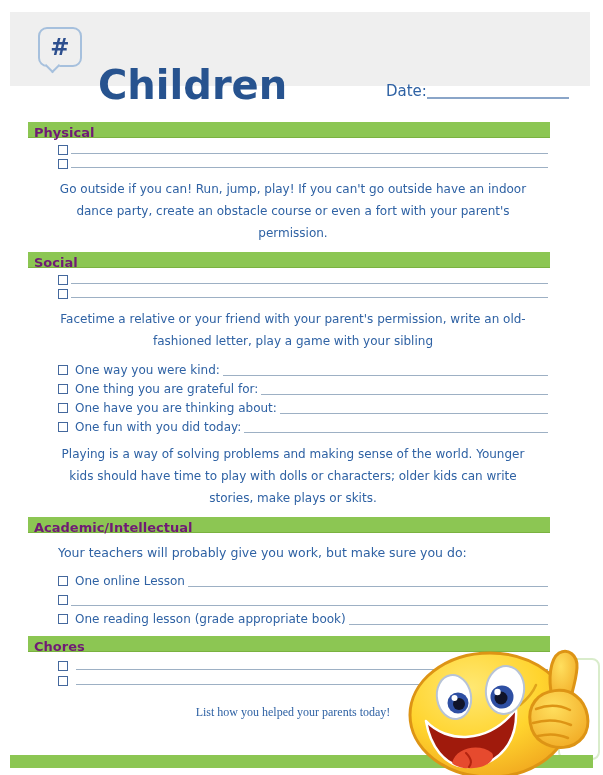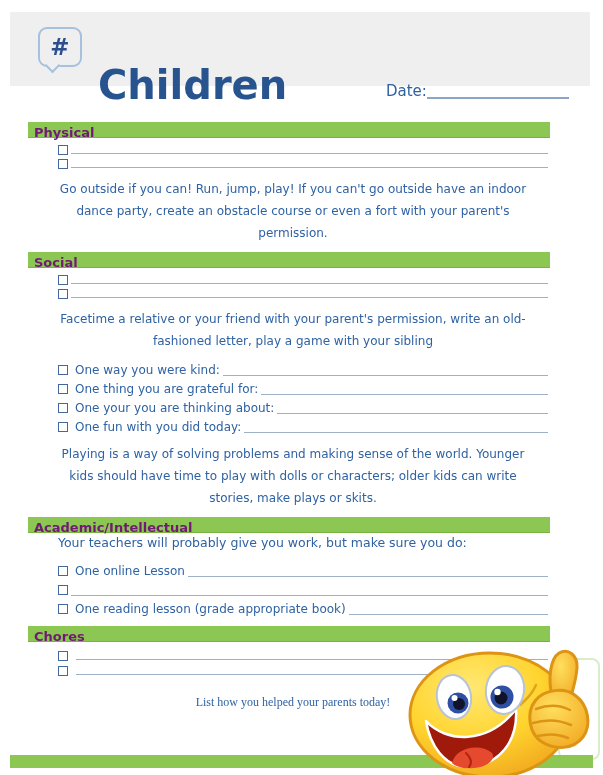--- a/index.html
+++ b/index.html
@@ -27,21 +27,21 @@
   .section-bar{height:16px;background:#8cc653;border-bottom:1px solid #7ab240;
           padding-left:6px;box-sizing:border-box;}
   .section-bar span{font-size:13px;font-weight:bold;color:#701a75;line-height:15px;}
   .rows{margin-top:5px;}
   .row{display:flex;height:14px;padding-left:30px;}
   .row.labeled{height:19px;align-items:center;}
   .checkbox{width:8px;height:8px;border:1.5px solid #44689d;flex:none;align-self:center;background:#fff;}
   .label{font-size:12px;color:#2f62a4;margin-left:7px;white-space:nowrap;}
   .fill-line{flex:1;height:0;border-bottom:1.5px solid #9db0c4;align-self:flex-end;margin:0 2px 3px 3px;}
   .note{margin-top:7px;padding-left:30px;font-size:12px;line-height:22px;color:#2f62a4;width:500px;box-sizing:border-box;text-align:center;}
-  .intro{margin-top:0;padding-left:30px;font-size:12.5px;line-height:20px;height:20px;color:#2f62a4;}
+  .intro{margin-top:10px;padding-left:30px;font-size:12.5px;line-height:20px;height:20px;color:#2f62a4;}
 
   
   .watermark{position:absolute;left:558px;top:658px;width:38px;height:98px;
           border:2px solid #d9eccb;border-radius:8px;z-index:1;}
   .bottom-bar{position:absolute;left:10px;top:755px;width:583px;height:13px;background:#8cc653;z-index:2;}
   .emoji{position:absolute;left:402px;top:645px;width:192px;height:130px;z-index:3;}
 </style>
 </head>
 <body>
 
@@ -101,21 +101,21 @@
           <span class="label">One way you were kind:</span>
           <span class="fill-line"></span>
         </div>
         <div class="row labeled">
           <span class="checkbox"></span>
           <span class="label">One thing you are grateful for:</span>
           <span class="fill-line"></span>
         </div>
         <div class="row labeled">
           <span class="checkbox"></span>
-          <span class="label">One your you are thinking about:</span>
+          <span class="label">One have you are thinking about:</span>
           <span class="fill-line"></span>
         </div>
         <div class="row labeled">
           <span class="checkbox"></span>
           <span class="label">One fun with you did today:</span>
           <span class="fill-line"></span>
         </div>
       </div>
       <div class="note">Playing is a way of solving problems and making sense of the world. Younger kids should have time to play with dolls or characters; older kids can write stories, make plays or skits.</div>
     </div>

